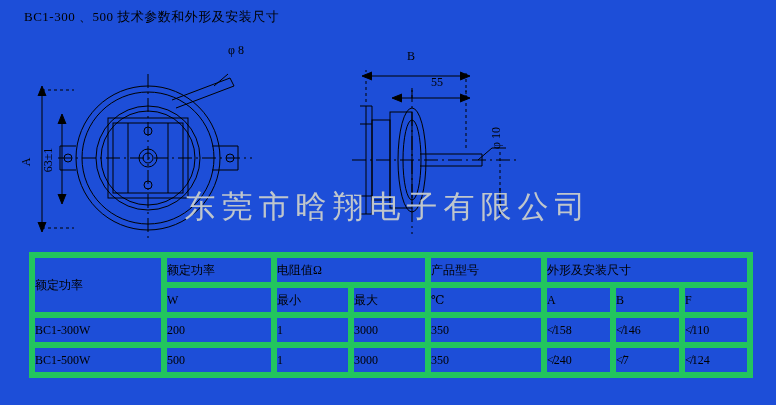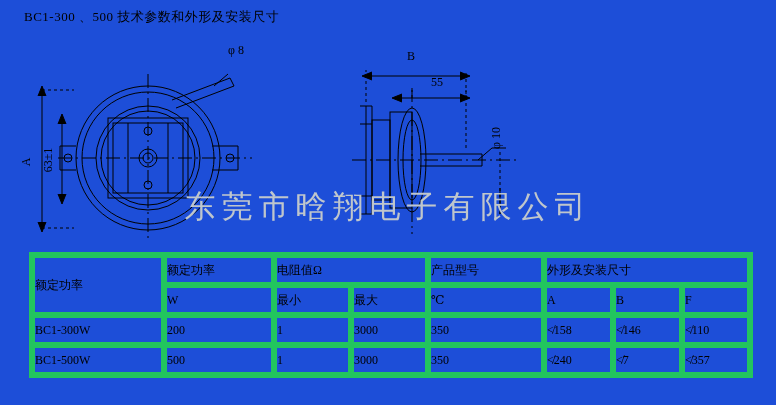--- a/index.html
+++ b/index.html
@@ -236,19 +236,19 @@
           <td>≮110</td>
         </tr>
         <tr class="row-data">
           <td>BC1-500W</td>
           <td>500</td>
           <td>1</td>
           <td>3000</td>
           <td>350</td>
           <td>≮240</td>
           <td>≮7</td>
-          <td>≮357</td>
+          <td>≮124</td>
         </tr>
       </tbody>
     </table>
   </div>
 
 </div>
 
 </body></html>

